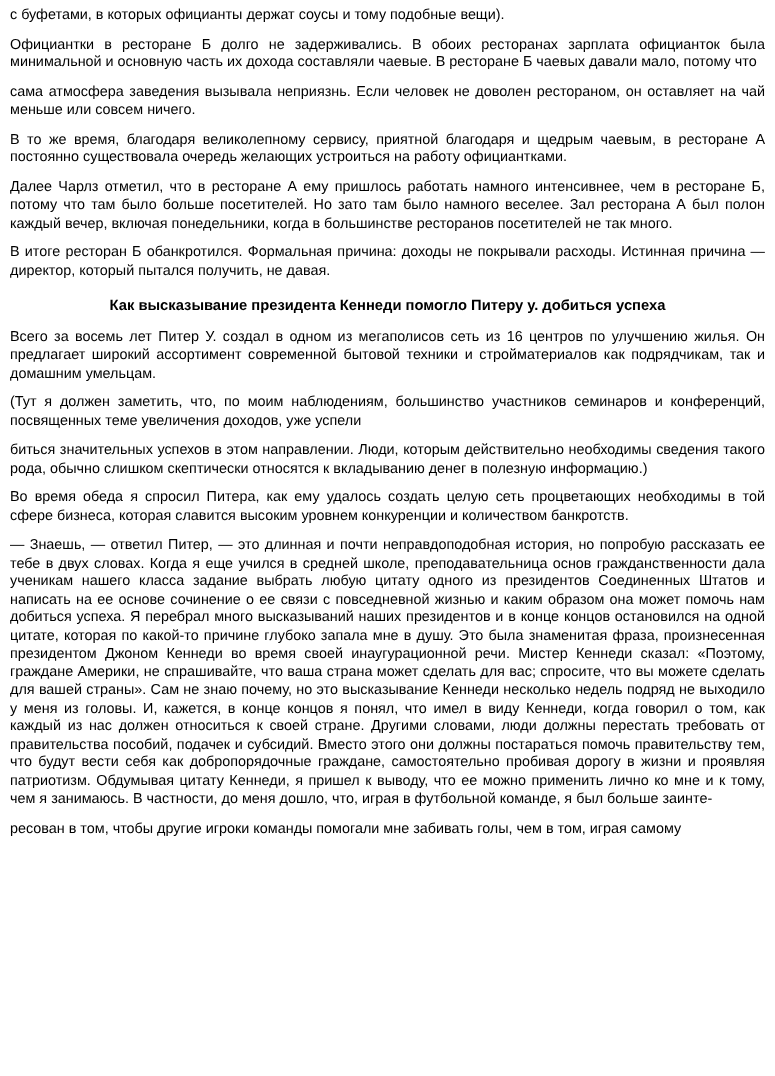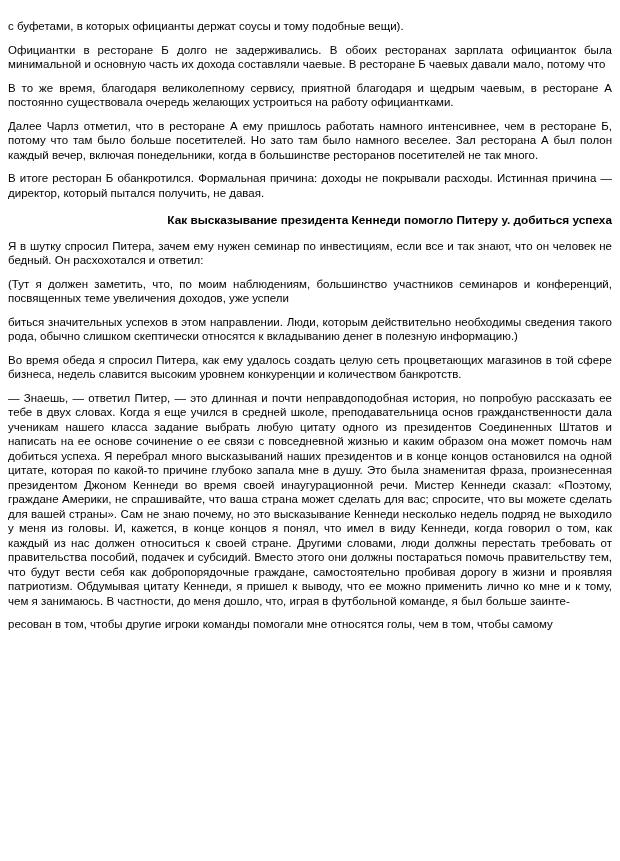--- a/index.html
+++ b/index.html
@@ -11,49 +11,50 @@
     height: 861px;
     background: #ffffff;
     color: #000000;
     font-family: "Liberation Sans", sans-serif;
     overflow: hidden;
   }
   .page {
     box-sizing: border-box;
     width: 620px;
     height: 861px;
-    padding: 19px 8px 4px 8px;
+    padding: 5px 8px 4px 8px;
   }
   .para {
     margin: 0 0 9px 0;
     font-size: 11.5px;
     line-height: 14.5px;
     text-align: justify;
     text-justify: inter-word;
   }
   .para:last-child {
     margin-bottom: 0;
   }
   .heading {
     margin: 13px 0 11px 0;
     font-size: 11.8px;
     font-weight: bold;
     line-height: 14.5px;
-    text-align: right;
+    text-align: center;
   }
 </style>
 </head>
 <body>
 
 <div class="page">
   <p class="para">с буфетами, в которых официанты держат соусы и тому подобные вещи).</p>
   <p class="para">Официантки в ресторане Б долго не задерживались. В обоих ресторанах зарплата официанток была минимальной и основную часть их дохода составляли чаевые. В ресторане Б чаевых давали мало, потому что</p>
+  <p class="para">сама атмосфера заведения вызывала неприязнь. Если человек не доволен рестораном, он оставляет на чай меньше или совсем ничего.</p>
   <p class="para">В то же время, благодаря великолепному сервису, приятной благодаря и щедрым чаевым, в ресторане А постоянно существовала очередь желающих устроиться на работу официантками.</p>
   <p class="para">Далее Чарлз отметил, что в ресторане А ему пришлось работать намного интенсивнее, чем в ресторане Б, потому что там было больше посетителей. Но зато там было намного веселее. Зал ресторана А был полон каждый вечер, включая понедельники, когда в большинстве ресторанов посетителей не так много.</p>
   <p class="para">В итоге ресторан Б обанкротился. Формальная причина: доходы не покрывали расходы. Истинная причина — директор, который пытался получить, не давая.</p>
   <h2 class="heading">Как высказывание президента Кеннеди помогло Питеру у. добиться успеха</h2>
-  <p class="para">Я в шутку спросил Питера, зачем ему нужен семинар по инвестициям, если все и так знают, что он человек не бедный. Он расхохотался и ответил:</p>
+  <p class="para">Всего за восемь лет Питер У. создал в одном из мегаполисов сеть из 16 центров по улучшению жилья. Он предлагает широкий ассортимент современной бытовой техники и стройматериалов как подрядчикам, так и домашним умельцам.</p>
   <p class="para">(Тут я должен заметить, что, по моим наблюдениям, большинство участников семинаров и конференций, посвященных теме увеличения доходов, уже успели</p>
   <p class="para">биться значительных успехов в этом направлении. Люди, которым действительно необходимы сведения такого рода, обычно слишком скептически относятся к вкладыванию денег в полезную информацию.)</p>
-  <p class="para">Во время обеда я спросил Питера, как ему удалось создать целую сеть процветающих магазинов в той сфере бизнеса, недель славится высоким уровнем конкуренции и количеством банкротств.</p>
+  <p class="para">Во время обеда я спросил Питера, как ему удалось создать целую сеть процветающих необходимы в той сфере бизнеса, которая славится высоким уровнем конкуренции и количеством банкротств.</p>
   <p class="para">— Знаешь, — ответил Питер, — это длинная и почти неправдоподобная история, но попробую рассказать ее тебе в двух словах. Когда я еще учился в средней школе, преподавательница основ гражданственности дала ученикам нашего класса задание выбрать любую цитату одного из президентов Соединенных Штатов и написать на ее основе сочинение о ее связи с повседневной жизнью и каким образом она может помочь нам добиться успеха. Я перебрал много высказываний наших президентов и в конце концов остановился на одной цитате, которая по какой-то причине глубоко запала мне в душу. Это была знаменитая фраза, произнесенная президентом Джоном Кеннеди во время своей инаугурационной речи. Мистер Кеннеди сказал: «Поэтому, граждане Америки, не спрашивайте, что ваша страна может сделать для вас; спросите, что вы можете сделать для вашей страны». Сам не знаю почему, но это высказывание Кеннеди несколько недель подряд не выходило у меня из головы. И, кажется, в конце концов я понял, что имел в виду Кеннеди, когда говорил о том, как каждый из нас должен относиться к своей стране. Другими словами, люди должны перестать требовать от правительства пособий, подачек и субсидий. Вместо этого они должны постараться помочь правительству тем, что будут вести себя как добропорядочные граждане, самостоятельно пробивая дорогу в жизни и проявляя патриотизм. Обдумывая цитату Кеннеди, я пришел к выводу, что ее можно применить лично ко мне и к тому, чем я занимаюсь. В частности, до меня дошло, что, играя в футбольной команде, я был больше заинте-</p>
-  <p class="para">ресован в том, чтобы другие игроки команды помогали мне относятся голы, чем в том, чтобы самому</p>
+  <p class="para">ресован в том, чтобы другие игроки команды помогали мне забивать голы, чем в том, играя самому</p>
 </div>
 
 </body></html>

